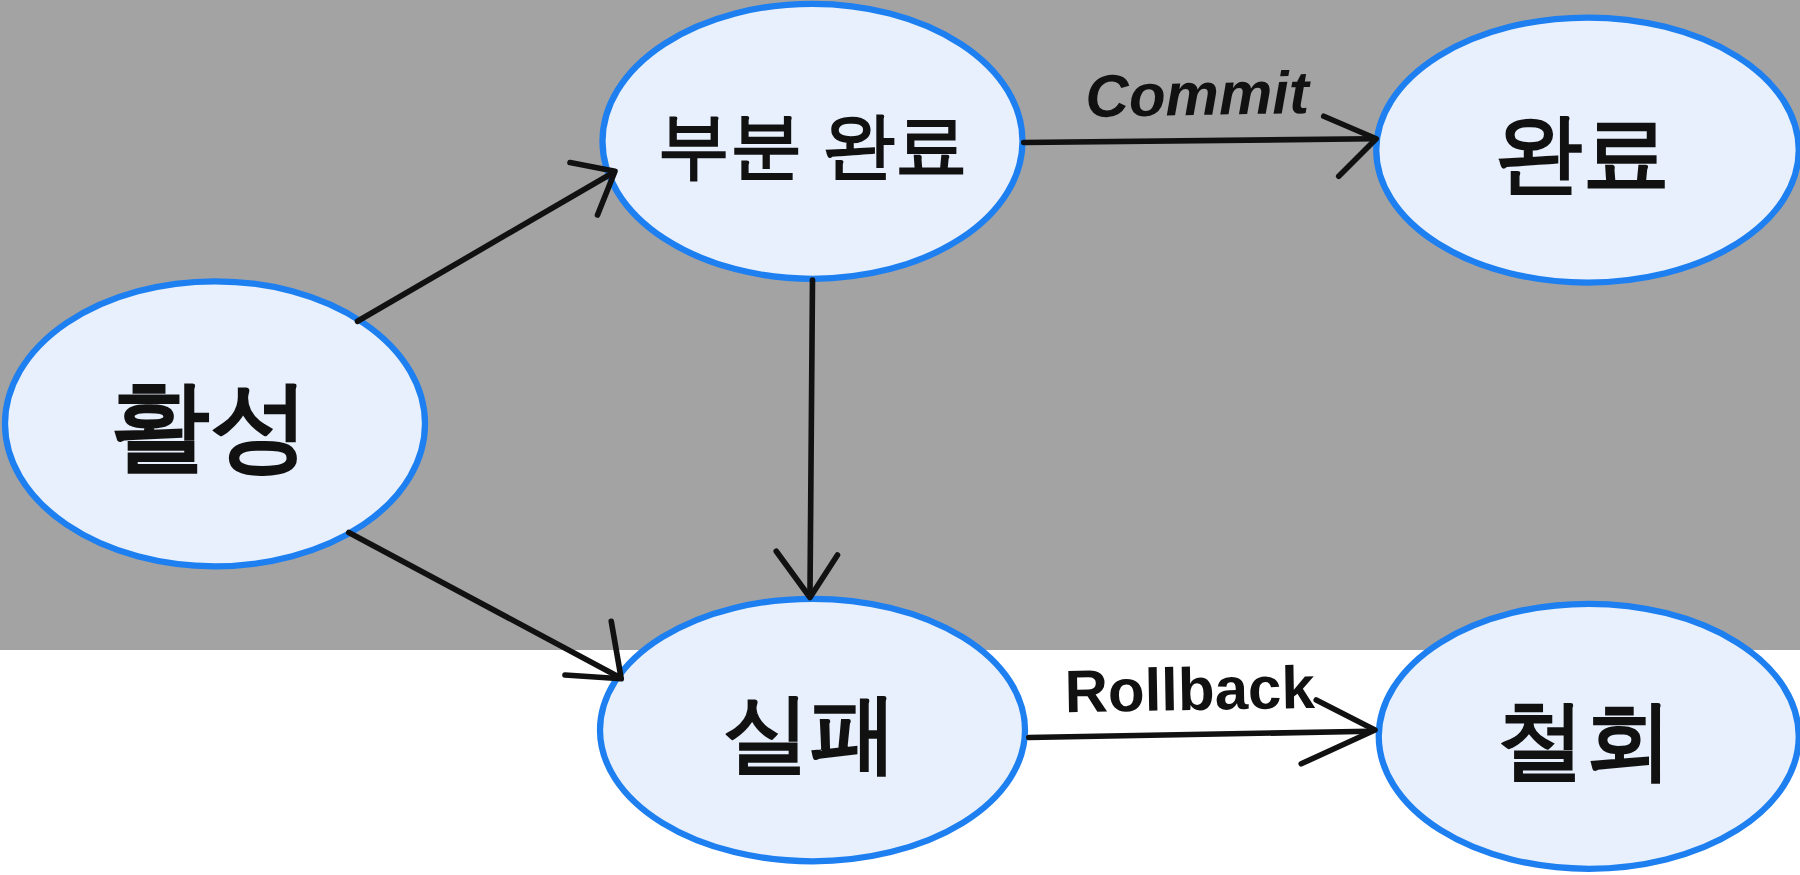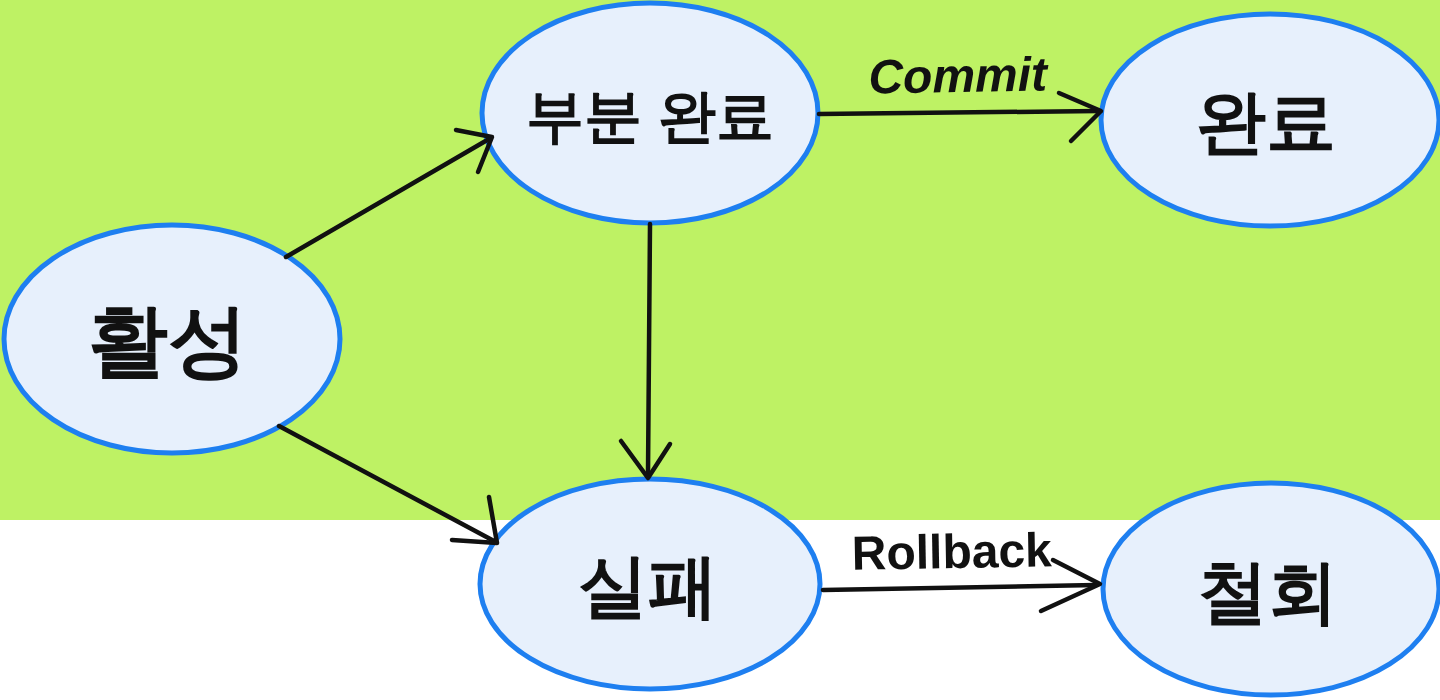--- a/index.html
+++ b/index.html
@@ -8,21 +8,21 @@
     background: #ffffff;
     width: 1440px;
     height: 700px;
     overflow: hidden;
     font-family: "Liberation Sans", "DejaVu Sans", sans-serif;
   }
   .canvas-wrap {
     position: relative;
     width: 1440px;
     height: 520px;
-    background: #bef264;
+    background: #a3a3a3;
   }
   svg { display: block; }
   .node-ellipse {
     fill: var(--node-fill, #e7f0fc);
     stroke: var(--node-stroke, #1e7ff0);
     stroke-width: 5;
   }
   .node-label {
     fill: #111111;
     text-anchor: middle;

